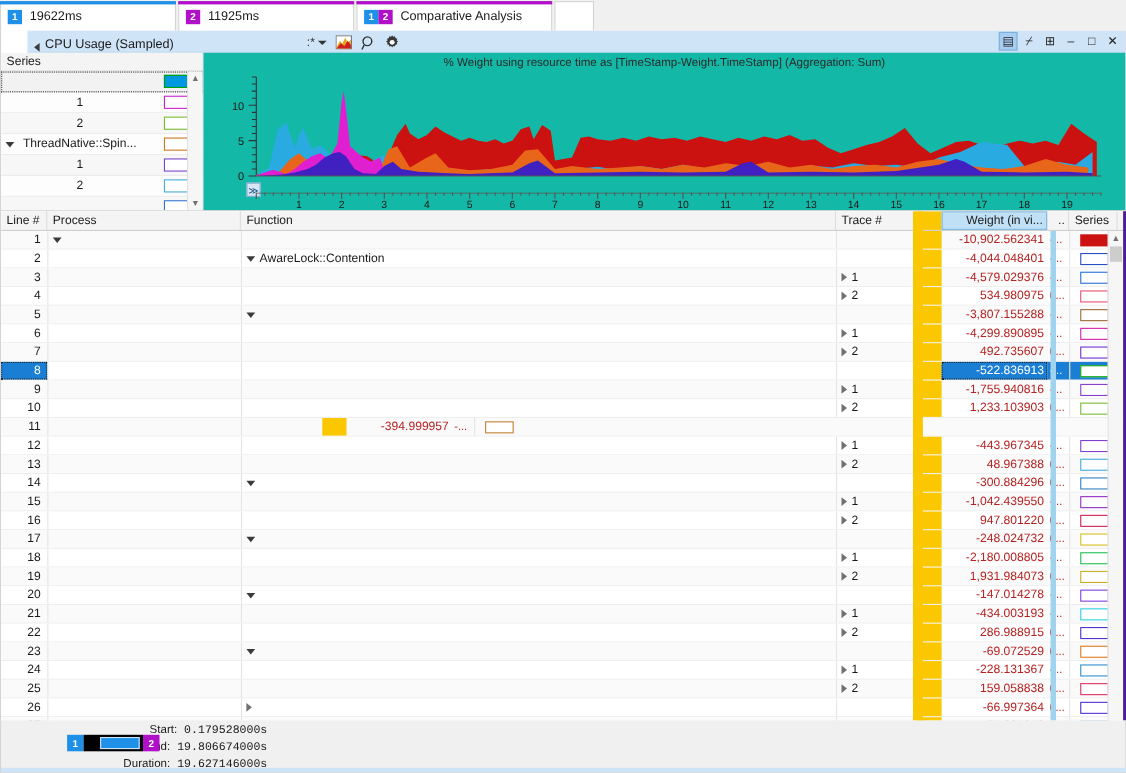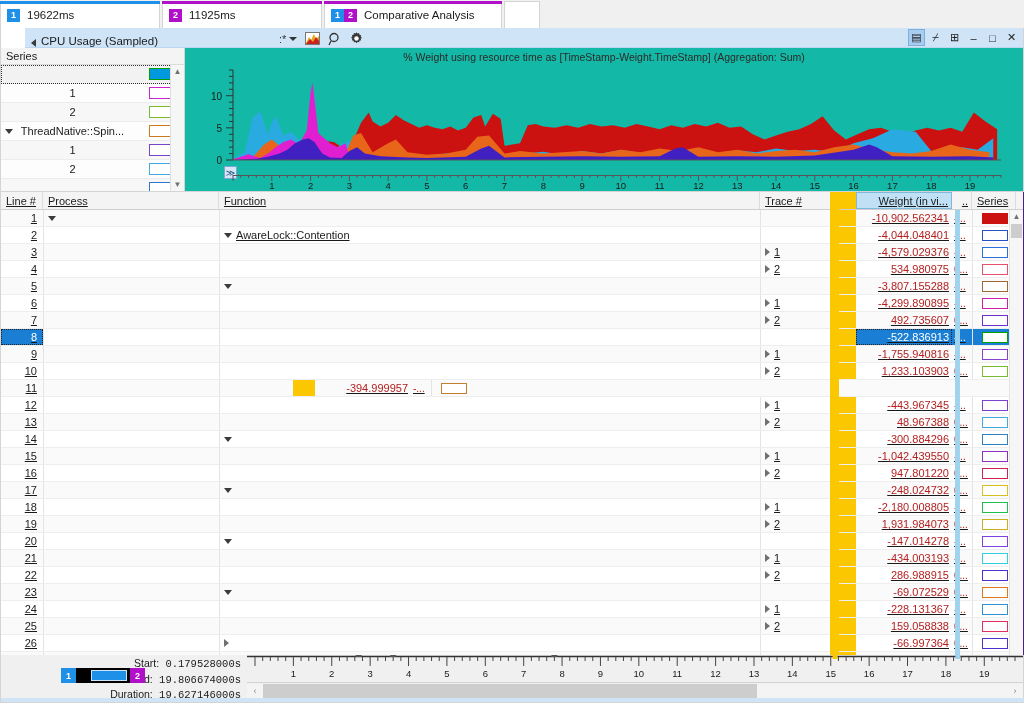--- a/index.html
+++ b/index.html
@@ -145,23 +145,22 @@
     display: flex; align-items: center; justify-content: center;
     font-size: 9px; color: #1a4f82;
   }
   .chart-xaxis {
     position: absolute; left: 0; right: 0; bottom: 0; height: 16px;
   }
 
   
   .table-area {
     position: absolute; left: 0; top: 192px; width: 1024px; height: 463px;
-    background: #fff; border-left: 1px solid #d4d4d4; border-right: 1px solid #4c1d95;
+    background: #fff; border-left: 1px solid #d4d4d4; border-right: 3px solid #4c1d95;
     overflow: hidden;
-    text-decoration: underline;
   }
   .thead {
     display: flex; height: 18px; background: #f4f4f4;
     border-bottom: 1px solid #cfcfcf; position: relative;
   }
   .th {
     display: flex; align-items: center; font-size: 11px; color: #1a1a1a;
     border-right: 1px solid #dcdcdc; padding-left: 5px; overflow: hidden;
     white-space: nowrap;
   }
@@ -211,21 +210,21 @@
     position: absolute; right: 0; top: 18px; width: 14px; bottom: 0;
     background: #f6f6f6; border-left: 1px solid #e4e4e4; z-index: 6;
   }
   .ts-thumb { position: absolute; left: 1px; right: 1px; top: 14px; height: 14px; background: #cdcdcd; }
 
   
   .footer {
     position: absolute; left: 0; top: 655px; width: 1024px; height: 48px;
     background: #f0f0f0; border: 1px solid #d4d4d4; border-top: none;
   }
-  .footer-inner { display: flex; height: 44px; }
+  .footer-inner { display: flex; height: 44px; flex-direction: column; }
   .range-info {
     width: 248px; padding-top: 1px;
     display: flex; flex-direction: column; align-items: flex-end;
     position: relative;
   }
   .range-line { font-size: 10.5px; font-family: "Liberation Mono", monospace; color: #1a1a1a; line-height: 14.5px; padding-right: 6px; }
   .range-line b { font-family: "Liberation Sans", sans-serif; font-weight: normal; }
   .mini-sel {
     position: absolute; left: 60px; top: 13px;
     display: flex; align-items: center; height: 15px;

